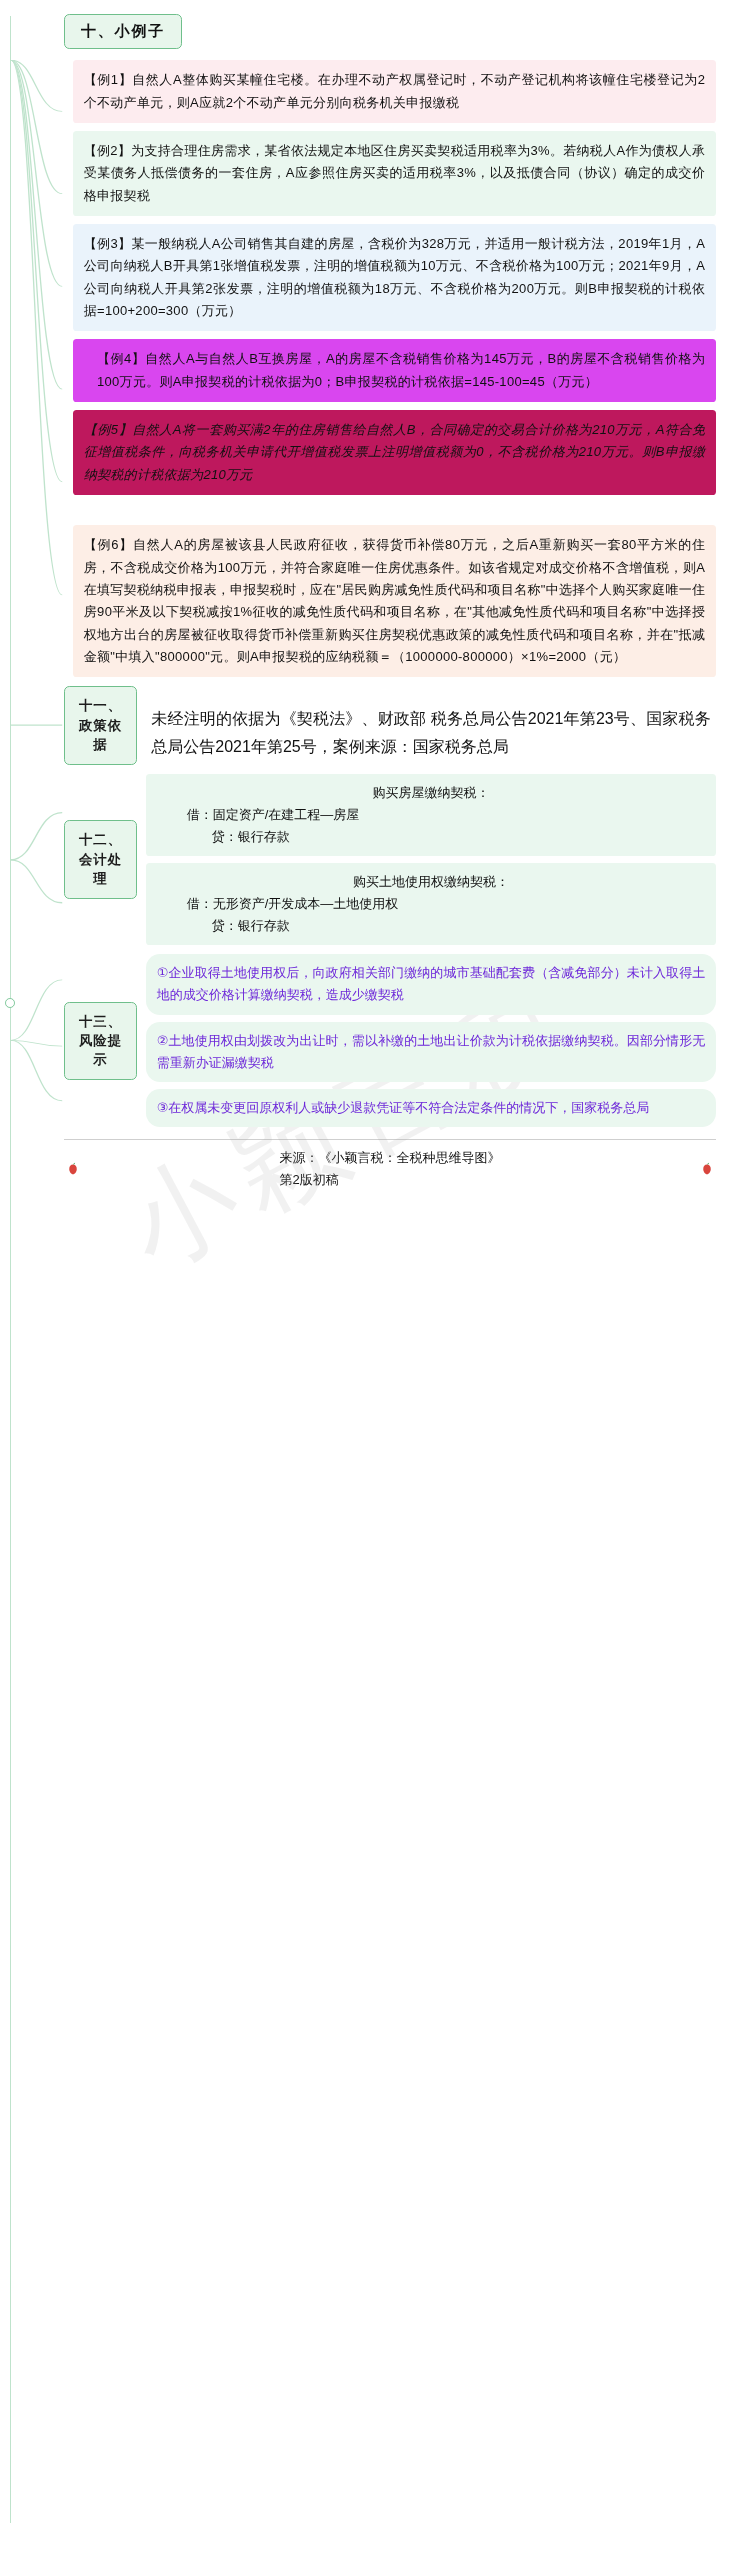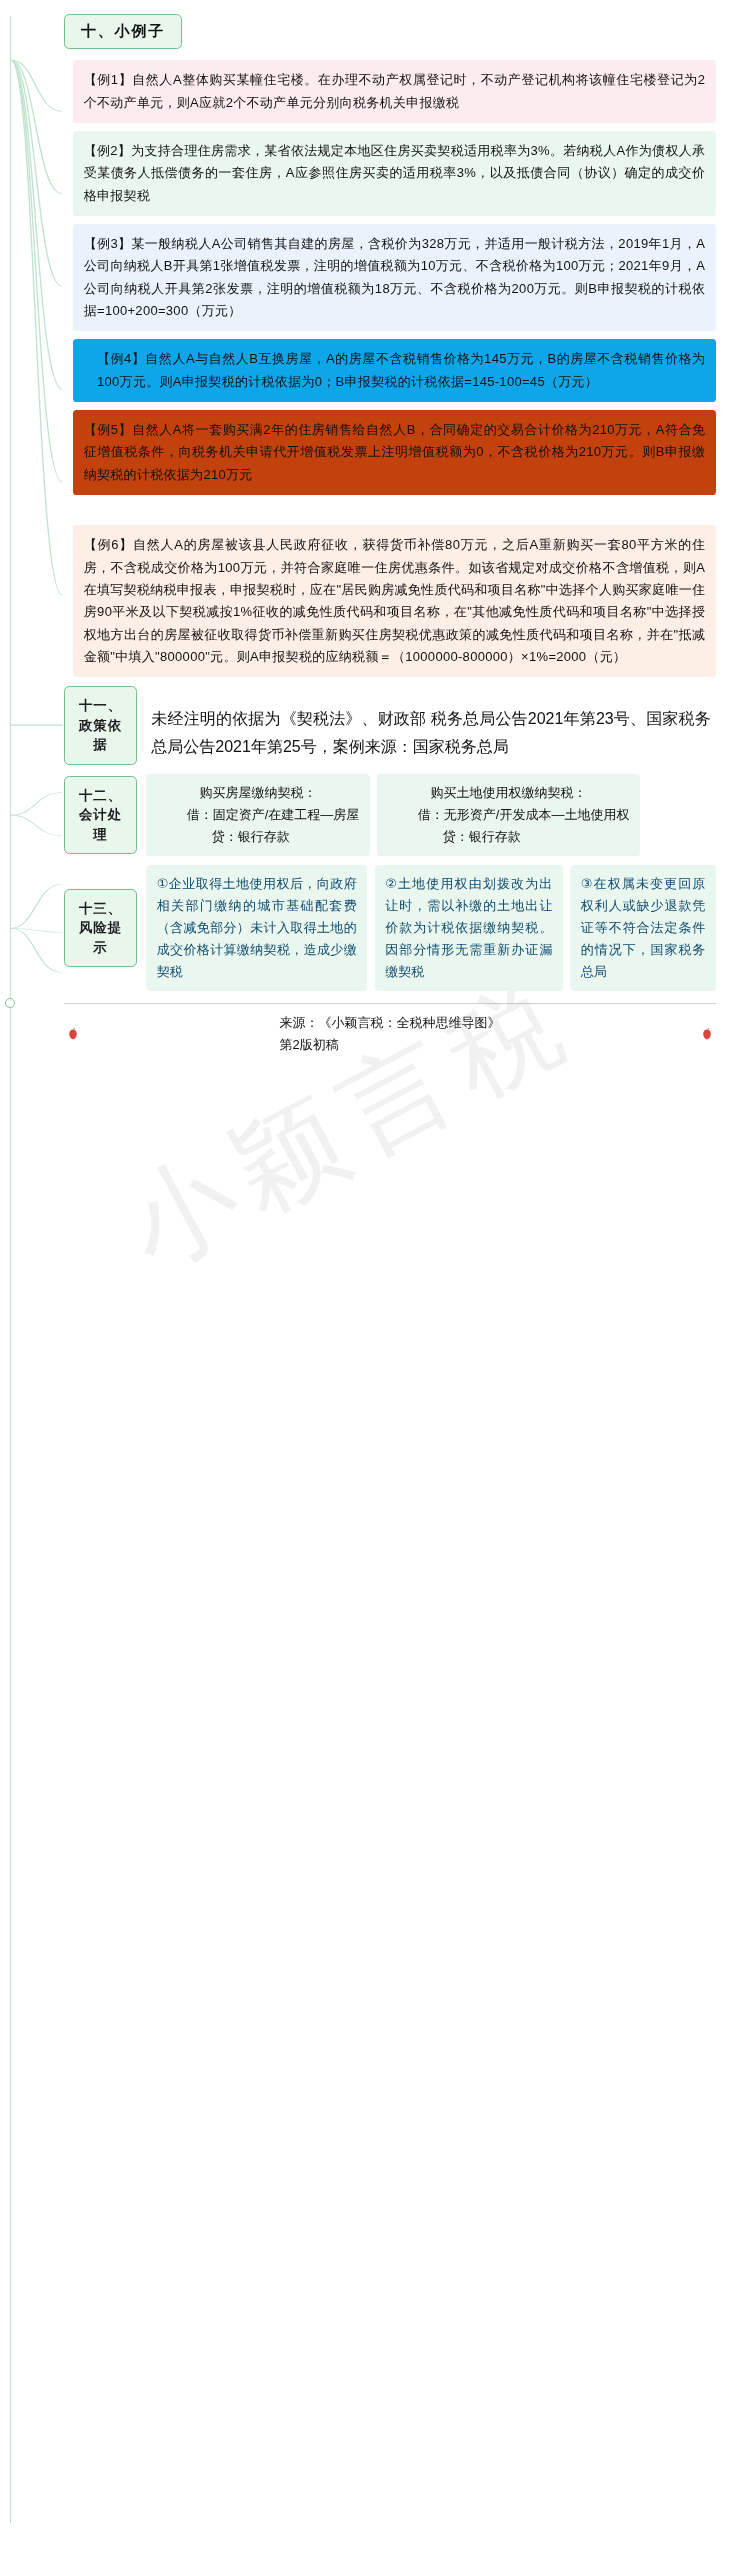--- a/index.html
+++ b/index.html
@@ -75,22 +75,22 @@
     padding: 9px 10.7px;
     font-size: 13px;
     line-height: 1.72;
     color: #111;
     letter-spacing: 0.3px;
     text-align: justify;
   }
   .card.pink    { background: #fdecef; }
   .card.mint    { background: #eaf7ef; }
   .card.sky     { background: #eaf3fb; }
-  .card.lilac   { background: #0ea5e9; padding-left: 24px; }
-  .card.cream   { background: #c2410c; }
+  .card.lilac   { background: #d946ef; padding-left: 24px; }
+  .card.cream   { background: #be185d; font-style: italic; }
   .card.peach   { background: #fdeee6; margin-top: 22px; }
 
   .top-title-row {
     display: flex;
     align-items: center;
     margin: 5.3px 0 10.7px 0;
   }
   .top-title {
     background: #e8f6ec;
     border: 0.9px solid #6fbf8b;
@@ -98,44 +98,44 @@
     padding: 7.1px 16px;
     font-size: 15px;
     font-weight: bold;
     color: #111;
     letter-spacing: 1.8px;
   }
   .top-spacer { width: 55px; flex: 0 0 55px; }
 
   .sub-list {
     display: flex;
-    flex-direction: row;
+    flex-direction: column;
     gap: 7.1px;
     flex: 1 1 auto;
     padding-left: 9px;
   }
   .sub-block {
     background: #eaf7ef;
     border-radius: 3.6px;
     padding: 8px 10.7px;
     font-size: 13px;
     line-height: 1.7;
     color: #111;
   }
   .sub-block .ind1 { display:block; padding-left: 30px; }
   .sub-block .ind2 { display:block; padding-left: 55px; }
   .sub-block .hdr  { display:block; text-align:center; font-weight: normal;}
 
   .risk-card {
     background: #eaf7ef;
-    border-radius: 4px;
+    border-radius: 14px;
     padding: 8px 10.7px;
     font-size: 13px;
     line-height: 1.7;
-    color: #0c4a6e;
+    color: #6d28d9;
     text-align: justify;
   }
   .policy-card {
     background: #ffffff;
     padding: 3.6px 5.3px;
     font-size: 16px;
     line-height: 1.75;
     color: #111;
     text-align: justify;
     margin-top: 15px;

